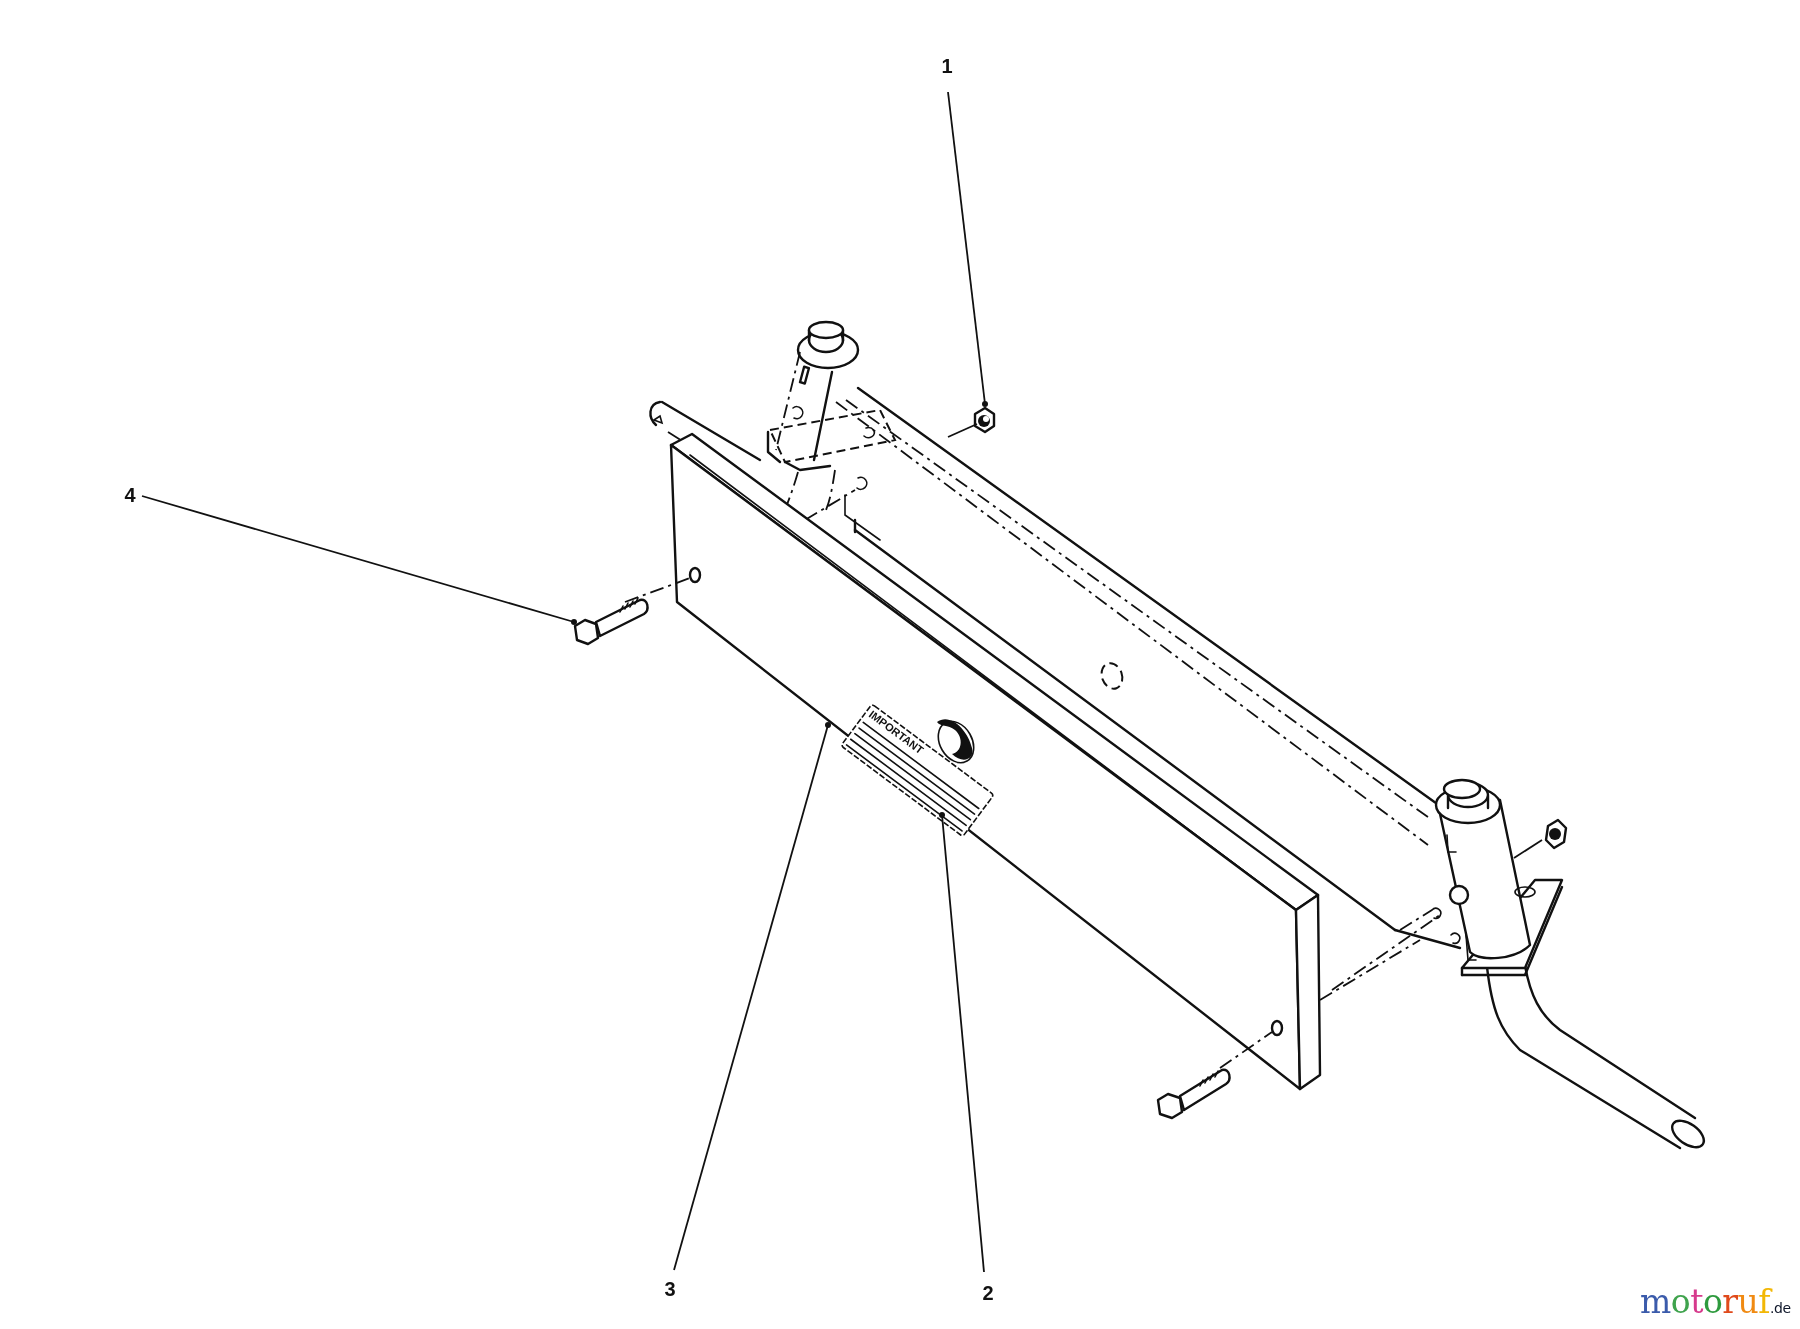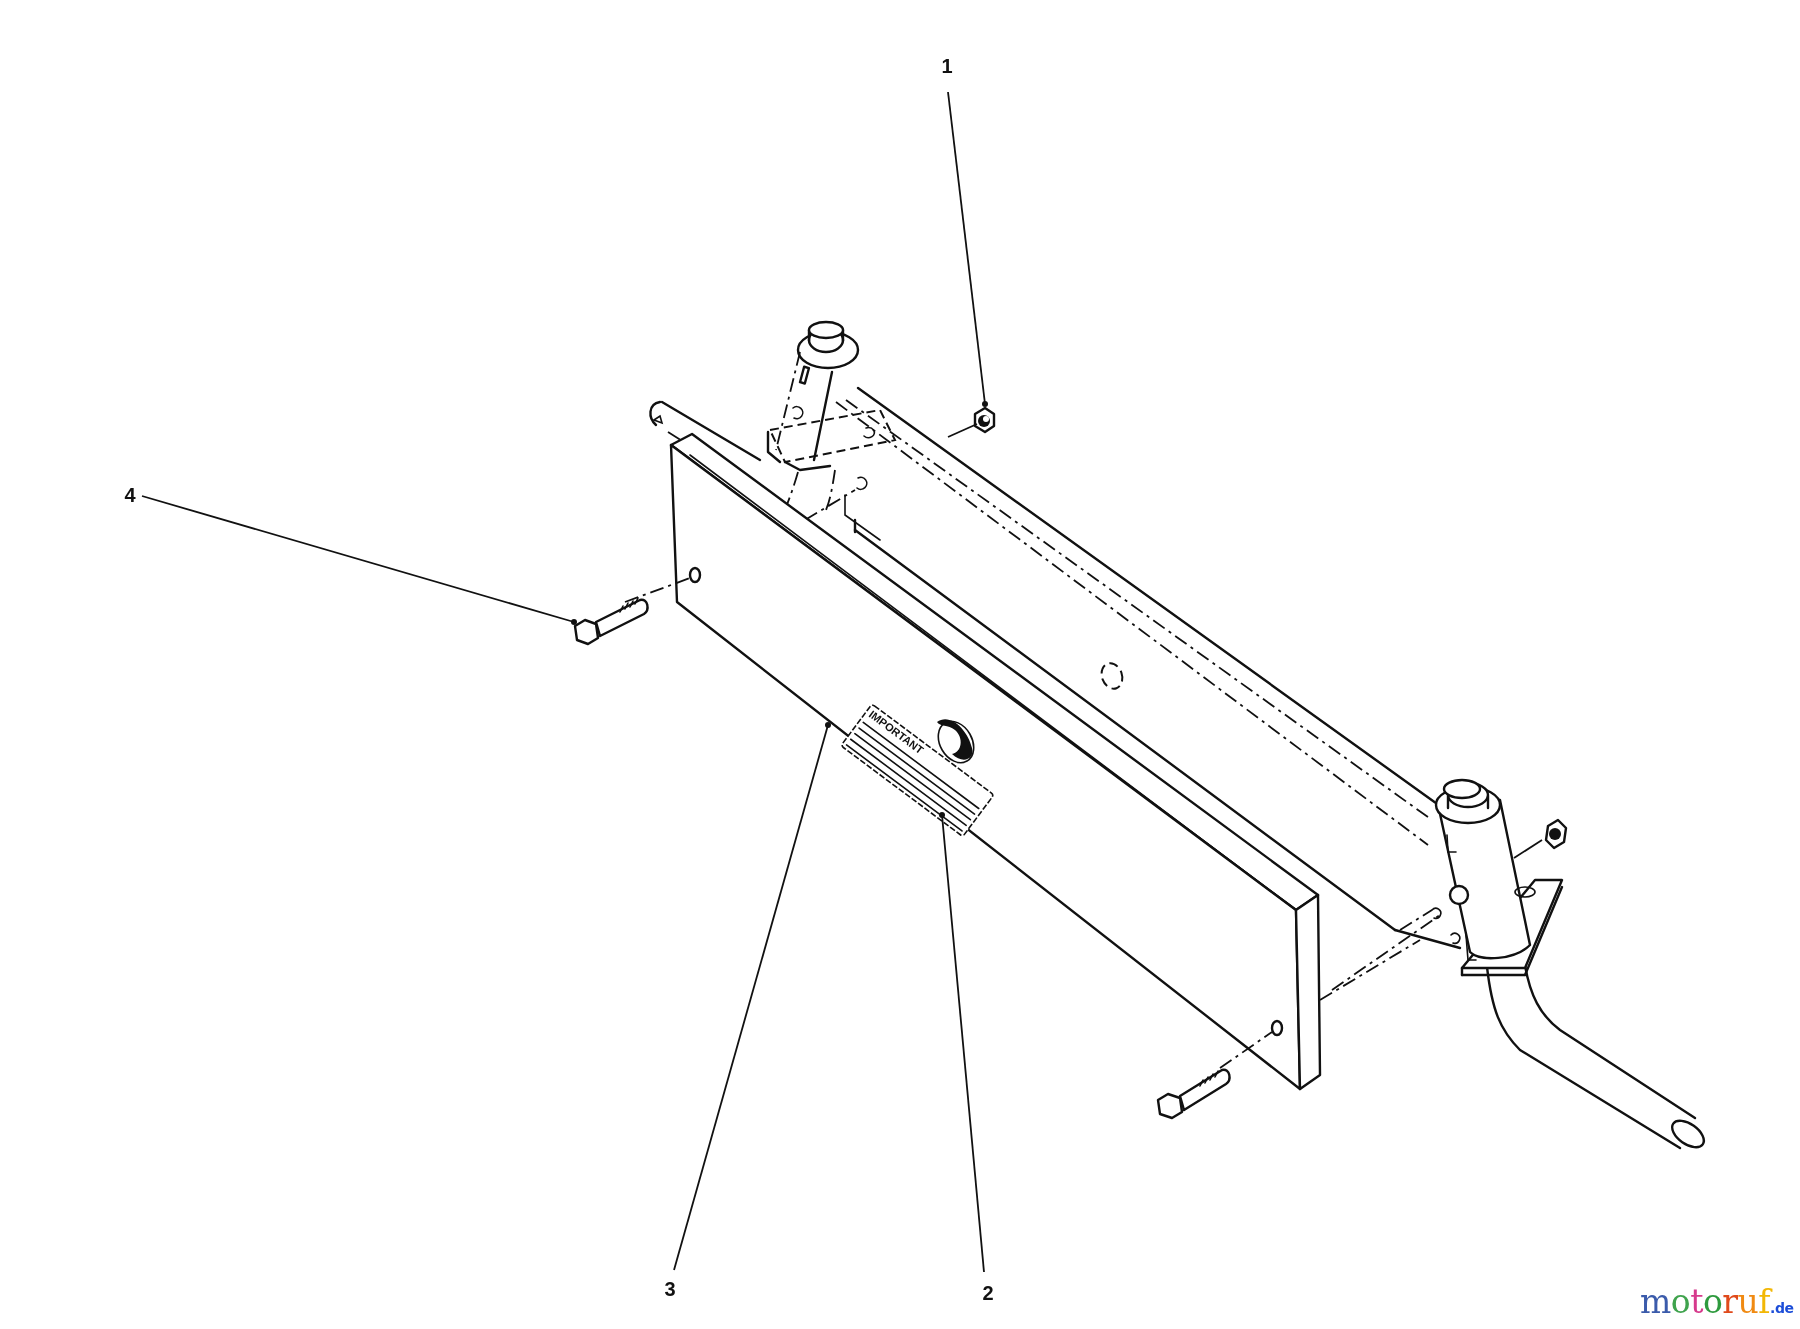--- a/index.html
+++ b/index.html
@@ -165,14 +165,14 @@
     <circle cx="942" cy="815" r="3" fill="#111"></circle>
   </g>
 </svg>
 
 <div class="callout" style="left:947px; top:66px;">1</div>
 <div class="callout" style="left:988px; top:1293px;">2</div>
 <div class="callout" style="left:670px; top:1289px;">3</div>
 <div class="callout" style="left:130px; top:495px;">4</div>
 
 <div class="watermark">
-  <span style="color: rgb(59, 91, 171);">m</span><span style="color: rgb(63, 163, 77);">o</span><span style="color: rgb(214, 58, 140);">t</span><span style="color: rgb(46, 154, 62);">o</span><span style="color: rgb(224, 74, 28);">r</span><span style="color: rgb(240, 138, 18);">u</span><span style="color: rgb(242, 183, 5);">f</span><span class="tld" style="color: #1d4ed8; font-weight: bold;">.de</span>
+  <span style="color: rgb(59, 91, 171);">m</span><span style="color: rgb(63, 163, 77);">o</span><span style="color: rgb(214, 58, 140);">t</span><span style="color: rgb(46, 154, 62);">o</span><span style="color: rgb(224, 74, 28);">r</span><span style="color: rgb(240, 138, 18);">u</span><span style="color: rgb(242, 183, 5);">f</span><span class="tld" style="color: #0f172a;">.de</span>
 </div>
 
 </body></html>

